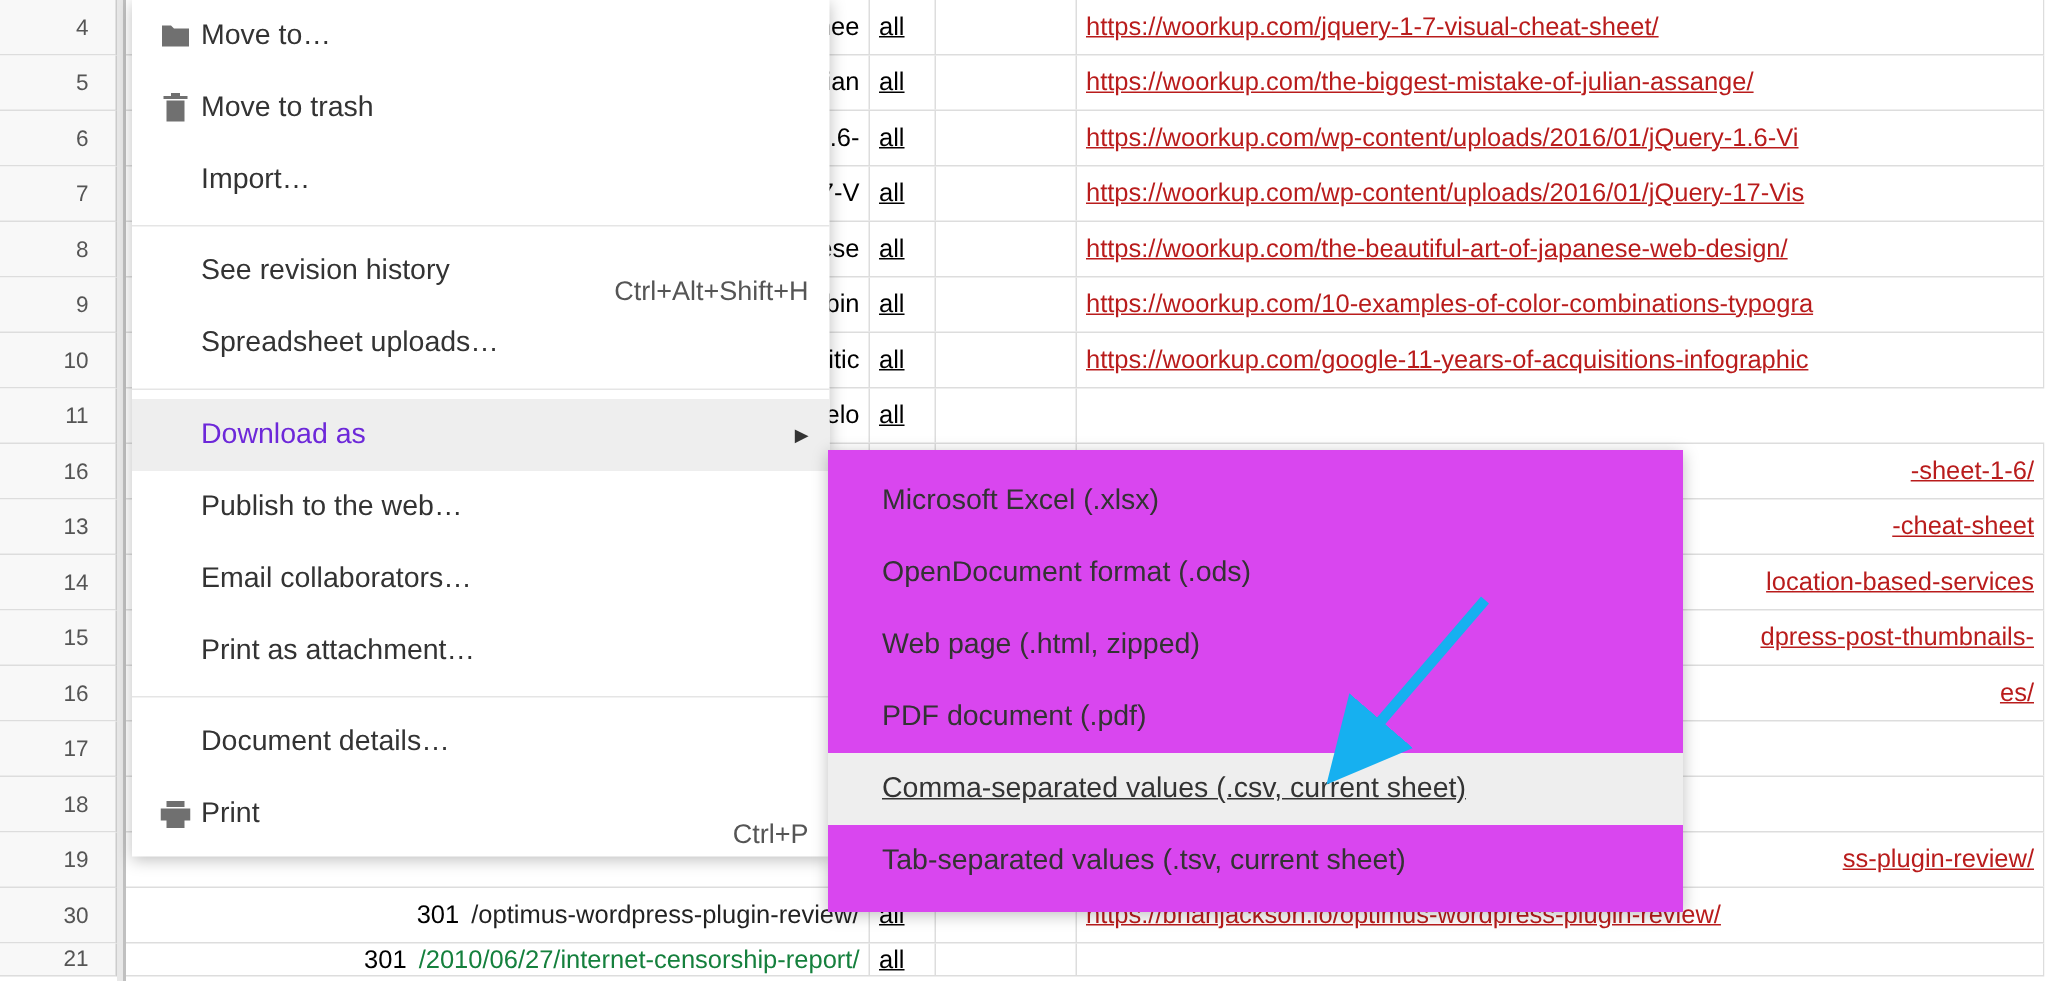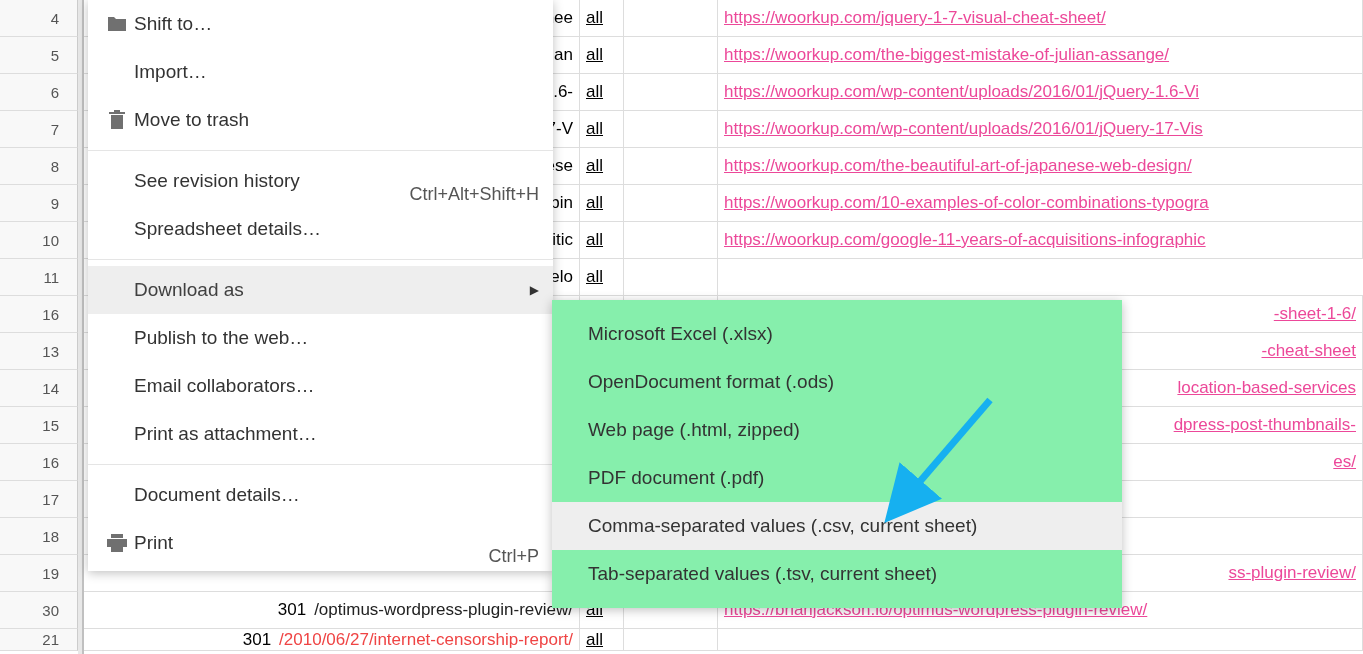--- a/index.html
+++ b/index.html
@@ -56,21 +56,21 @@
       align-items: center;
       font-size: 17px;
       overflow: hidden;
       white-space: nowrap;
     }
     .cell-a { width: 496px; }
     .cell-b { width: 44px; justify-content: flex-start; text-decoration: underline; }
     .cell-c { width: 94px; }
     .cell-d { flex: 1; }
     .link {
-      color: #ec4899;
+      color: #b91c1c;
       text-decoration: underline;
       cursor: pointer;
     }
     .context-menu {
       position: absolute;
       left: 88px;
       top: 0;
       width: 465px;
       background: #fff;
       box-shadow: 0 2px 10px rgba(0,0,0,0.25);
@@ -112,36 +112,37 @@
     .menu-separator {
       height: 1px;
       background: #e5e5e5;
       margin: 6px 0;
     }
     .submenu {
       position: absolute;
       left: 552px;
       top: 300px;
       width: 570px;
-      background: #86efac;
+      background: #d946ef;
       box-shadow: 0 2px 10px rgba(0,0,0,0.25);
       z-index: 11;
       padding: 10px 0;
     }
     .submenu-item {
       height: 48px;
       display: flex;
       align-items: center;
       padding: 0 36px;
       font-size: 19px;
       color: #333;
       cursor: pointer;
     }
     .submenu-item.highlighted {
       background: #eee;
+      text-decoration: underline;
     }
     .annotation-arrow {
       position: absolute;
       left: 870px;
       top: 392px;
       z-index: 12;
       pointer-events: none;
     }
     .trunc { text-overflow: clip; }
   </style>
@@ -302,63 +303,63 @@
     </div>
     <div class="cell cell-b">all</div>
     <div class="cell cell-c"></div>
     <div class="cell cell-d">
         <span class="link">https://brianjackson.io/optimus-wordpress-plugin-review/</span>
       </div>
   </div>
   <div class="grid-row" style="height:22px">
     <div class="cell cell-a" style="justify-content:flex-end;gap:8px;">
       <span>301</span>
-      <span style="color:#ef4444">/2010/06/27/internet-censorship-report/</span>
+      <span style="color:#15803d">/2010/06/27/internet-censorship-report/</span>
     </div>
     <div class="cell cell-b">all</div>
     <div class="cell cell-c"></div>
     <div class="cell cell-d"></div>
   </div>
 </div>
 
 <div class="context-menu">
   <div class="menu-item">
     <span class="menu-icon">
       <svg width="22" height="18" viewBox="0 0 22 18">
           <path fill="#707070" d="M2 2h6l2 2h10v12H2z"></path>
         </svg>
     </span>
-    <span class="menu-label">Shift to…</span>
-  </div>
-  <div class="menu-item">
-    <span class="menu-icon"></span>
-    <span class="menu-label">Import…</span>
+    <span class="menu-label">Move to…</span>
   </div>
   <div class="menu-item">
     <span class="menu-icon">
       <svg width="18" height="20" viewBox="0 0 18 20">
           <path fill="#707070" d="M3 5h12v14H3z M1 2h16v2H1z M6 0h6v2H6z"></path>
         </svg>
     </span>
     <span class="menu-label">Move to trash</span>
   </div>
+  <div class="menu-item">
+    <span class="menu-icon"></span>
+    <span class="menu-label">Import…</span>
+  </div>
   <div class="menu-separator"></div>
   <div class="menu-item">
     <span class="menu-icon"></span>
     <span class="menu-label">See revision history</span>
     <span class="menu-shortcut">Ctrl+Alt+Shift+H</span>
   </div>
   <div class="menu-item">
     <span class="menu-icon"></span>
-    <span class="menu-label">Spreadsheet details…</span>
+    <span class="menu-label">Spreadsheet uploads…</span>
   </div>
   <div class="menu-separator"></div>
   <div class="menu-item highlighted">
     <span class="menu-icon"></span>
-    <span class="menu-label" style="font-weight:400;color:#404040">Download as</span>
+    <span class="menu-label" style="font-weight:400;color:#6d28d9">Download as</span>
     <span class="menu-arrow">▶</span>
   </div>
   <div class="menu-item">
     <span class="menu-icon"></span>
     <span class="menu-label">Publish to the web…</span>
   </div>
   <div class="menu-item">
     <span class="menu-icon"></span>
     <span class="menu-label">Email collaborators…</span>
   </div>

